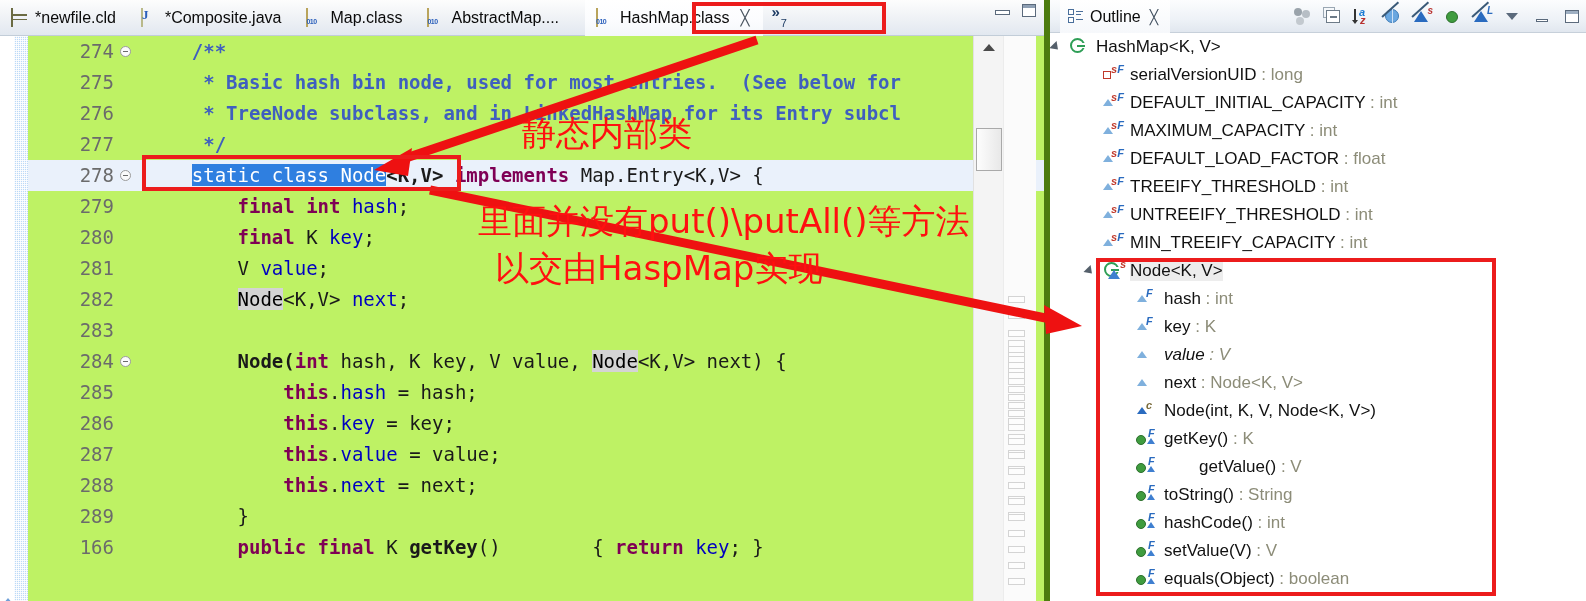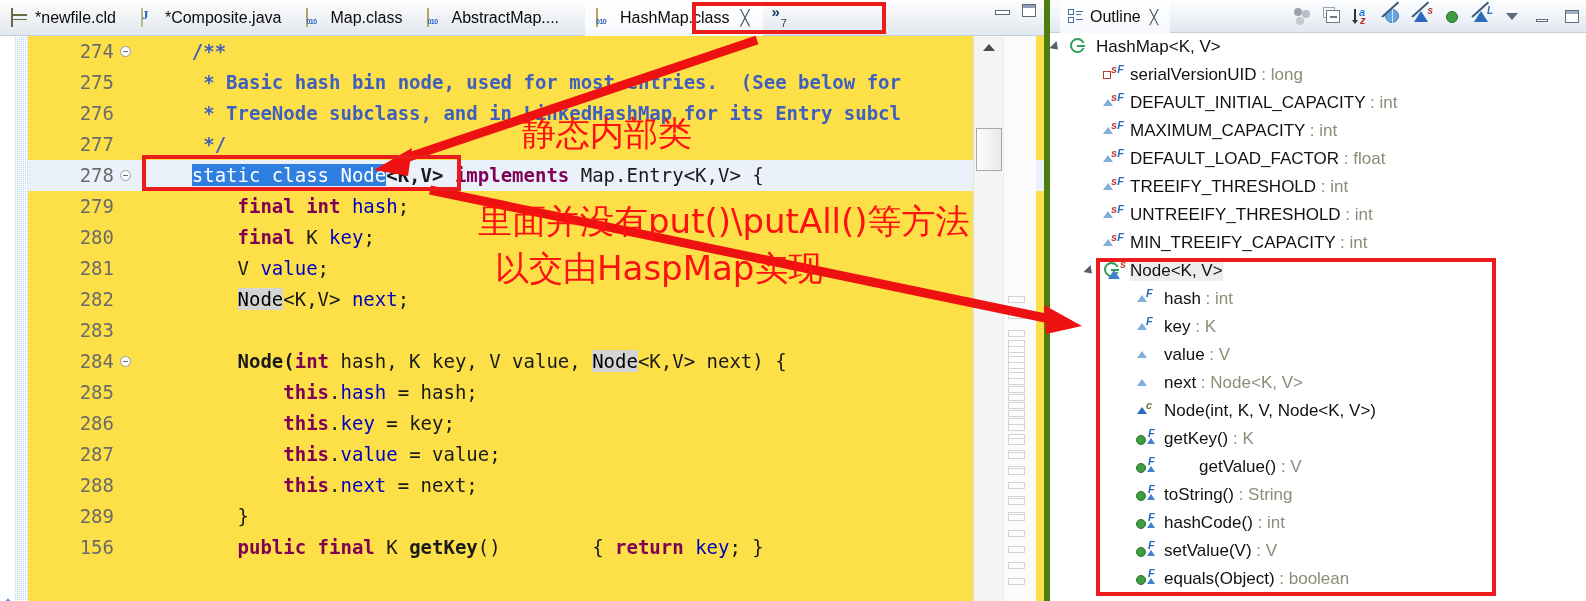--- a/index.html
+++ b/index.html
@@ -132,21 +132,21 @@
   .win-max::after {
     content: ""; position: absolute; left: 0; top: 0; right: 0; height: 3px;
     background: #8fa0b4;
   }
 
   
   #editor-body {
     position: absolute;
     left: 0; top: 36px;
     width: 1044px; height: 565px;
-    background: #fde047;
+    background: #bef264;
     overflow: hidden;
   }
   
   #change-bar {
     position: absolute; left: 14px; top: 0; width: 14px; height: 565px;
     background-color: #bcd9f7;
     background-image:
       repeating-linear-gradient(0deg, rgba(255,255,255,.85) 0 1px, transparent 1px 2px),
       repeating-linear-gradient(90deg, rgba(255,255,255,.85) 0 1px, transparent 1px 2px);
   }
@@ -512,21 +512,21 @@
           <div class="code-line"><span class="lnum">280</span><span class="ctext"><span class="plain">        </span><span class="kw">final</span><span class="plain"> K </span><span class="fld">key</span><span class="plain">;</span></span></div>
           <div class="code-line"><span class="lnum">281</span><span class="ctext"><span class="plain">        V </span><span class="fld">value</span><span class="plain">;</span></span></div>
           <div class="code-line"><span class="lnum">282</span><span class="ctext"><span class="plain">        </span><span class="occ">Node</span><span class="plain">&lt;K,V&gt; </span><span class="fld">next</span><span class="plain">;</span></span></div>
           <div class="code-line"><span class="lnum">283</span><span class="ctext"><span class="plain"></span></span></div>
           <div class="code-line"><span class="lnum">284</span><span class="fold"></span><span class="ctext"><span class="plain">        </span><span class="type">Node(</span><span class="kw">int</span><span class="plain"> hash, K key, V value, </span><span class="occ">Node</span><span class="plain">&lt;K,V&gt; next) {</span></span></div>
           <div class="code-line"><span class="lnum">285</span><span class="ctext"><span class="plain">            </span><span class="kw">this</span><span class="plain">.</span><span class="fld">hash</span><span class="plain"> = hash;</span></span></div>
           <div class="code-line"><span class="lnum">286</span><span class="ctext"><span class="plain">            </span><span class="kw">this</span><span class="plain">.</span><span class="fld">key</span><span class="plain"> = key;</span></span></div>
           <div class="code-line"><span class="lnum">287</span><span class="ctext"><span class="plain">            </span><span class="kw">this</span><span class="plain">.</span><span class="fld">value</span><span class="plain"> = value;</span></span></div>
           <div class="code-line"><span class="lnum">288</span><span class="ctext"><span class="plain">            </span><span class="kw">this</span><span class="plain">.</span><span class="fld">next</span><span class="plain"> = next;</span></span></div>
           <div class="code-line"><span class="lnum">289</span><span class="ctext"><span class="plain">        }</span></span></div>
-          <div class="code-line"><span class="lnum">156</span><span class="ctext"><span class="plain">        </span><span class="kw">public final</span><span class="plain"> K </span><span class="type">getKey</span><span class="plain">()        { </span><span class="kw">return</span><span class="plain"> </span><span class="fld">key</span><span class="plain">; }</span></span></div>
+          <div class="code-line"><span class="lnum">166</span><span class="ctext"><span class="plain">        </span><span class="kw">public final</span><span class="plain"> K </span><span class="type">getKey</span><span class="plain">()        { </span><span class="kw">return</span><span class="plain"> </span><span class="fld">key</span><span class="plain">; }</span></span></div>
         </div>
     </div>
 
     <div id="vscroll">
       <div id="vscroll-up">
           <span class="arr"></span>
         </div>
       <div id="vscroll-thumb"></div>
     </div>
     <div id="oruler">
@@ -663,21 +663,21 @@
         <div class="trow">
           <span class="ticon" style="left: 86px; top: 4px;"><span class="ic-field"><i class="tri-h tri-outline"></i><i class="sup-f">F</i></span></span>
           <span class="tlabel" style="left: 114px;"><span>hash</span><span class="ttype"> : int</span></span>
         </div>
         <div class="trow">
           <span class="ticon" style="left: 86px; top: 4px;"><span class="ic-field"><i class="tri-h tri-outline"></i><i class="sup-f">F</i></span></span>
           <span class="tlabel" style="left: 114px;"><span>key</span><span class="ttype"> : K</span></span>
         </div>
         <div class="trow">
           <span class="ticon" style="left: 86px; top: 4px;"><span class="ic-field"><i class="tri-h tri-outline"></i></span></span>
-          <span class="tlabel" style="left: 114px;"><span>value</span><span class="ttype"> : V</span></span>
+          <span class="tlabel" style="left: 114px; font-style: italic;"><span>value</span><span class="ttype"> : V</span></span>
         </div>
         <div class="trow">
           <span class="ticon" style="left: 86px; top: 4px;"><span class="ic-field"><i class="tri-h tri-outline"></i></span></span>
           <span class="tlabel" style="left: 114px;"><span>next</span><span class="ttype"> : Node&lt;K, V&gt;</span></span>
         </div>
         <div class="trow">
           <span class="ticon" style="left: 86px; top: 4px;"><span class="ic-field"><i class="tri-h tri-solid"></i><i class="sup-c">c</i></span></span>
           <span class="tlabel" style="left: 114px;"><span>Node(int, K, V, Node&lt;K, V&gt;)</span><span class="ttype"></span></span>
         </div>
         <div class="trow">

